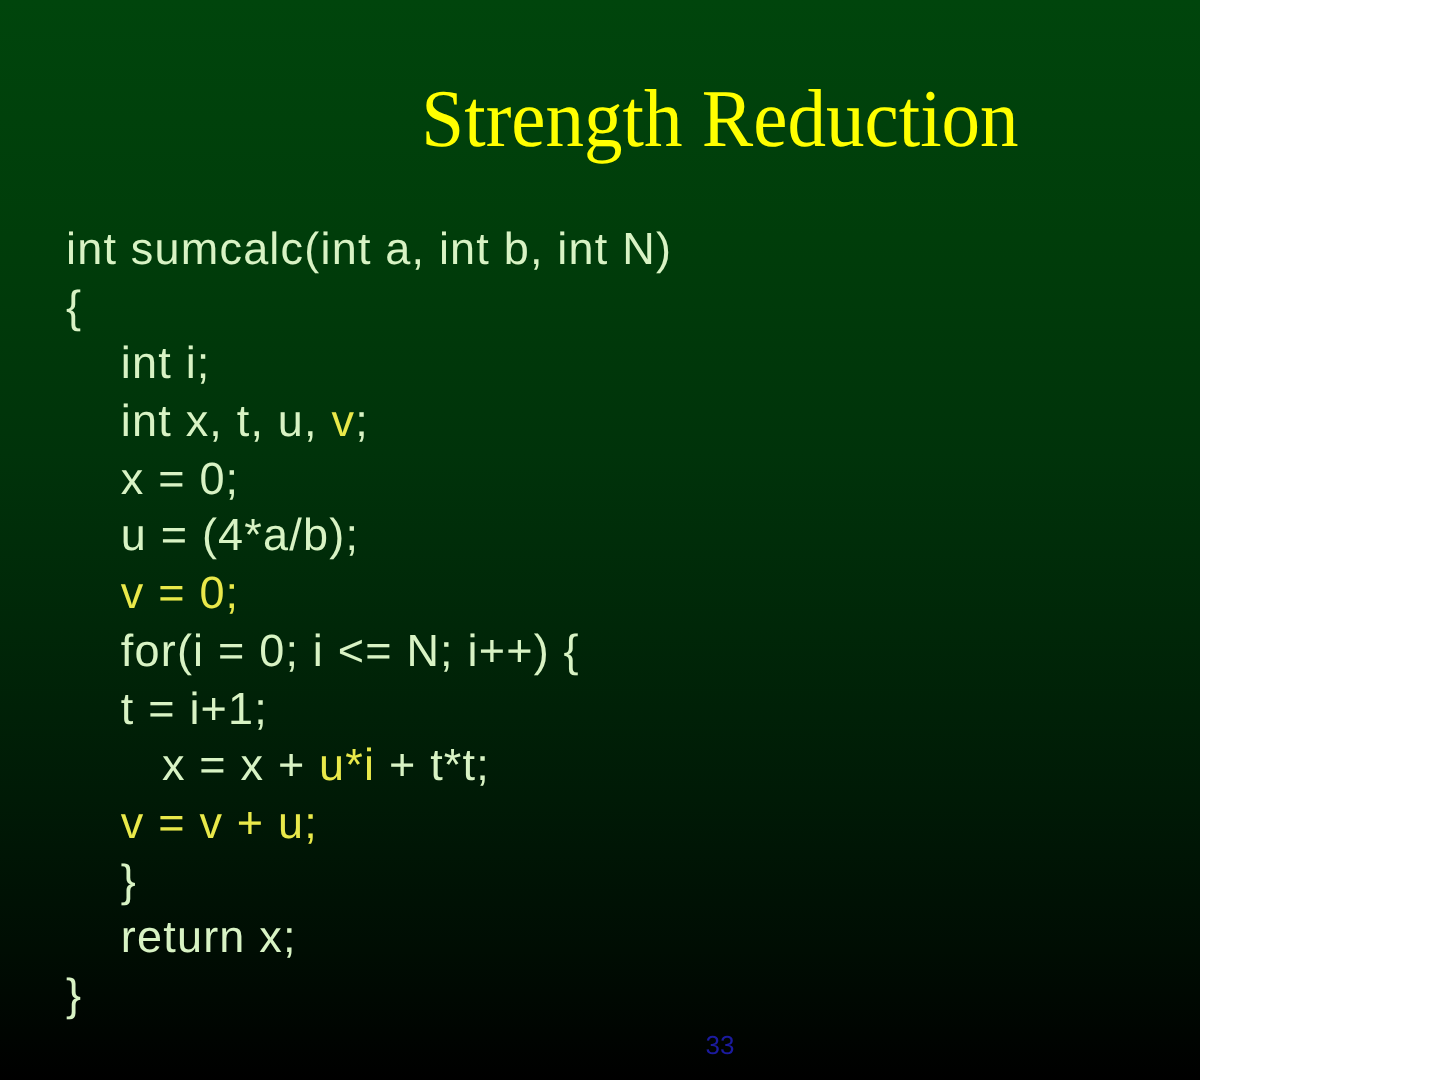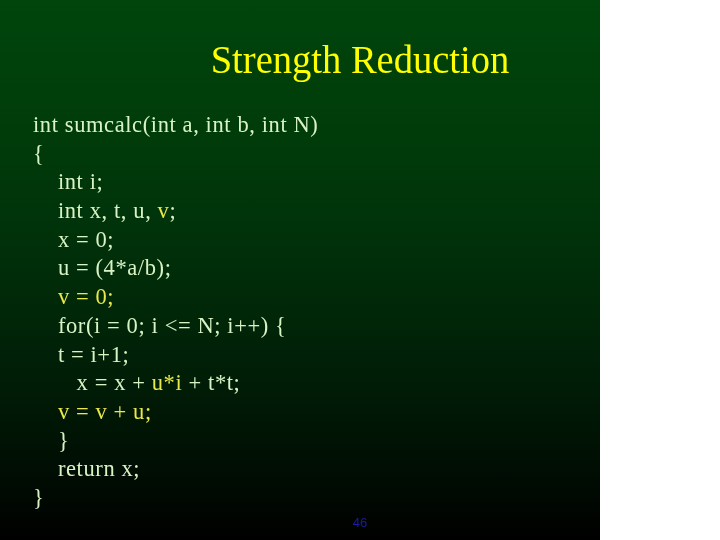--- a/index.html
+++ b/index.html
@@ -43,21 +43,21 @@
     transform: scaleX(0.94);
     transform-origin: 50% 50%;
     white-space: nowrap;
   }
 
   
   #code {
     position: absolute;
     left: 33px;
     top: 111px;
-    font-family: Liberation Serif, serif;
+    font-family: Liberation Sans, sans-serif;
     font-size: 22.5px;
     line-height: 28.7px;
     color: #d8f3c4;
     white-space: pre;
     letter-spacing: 0.6px;
   }
   .code-line {
     white-space: pre;
     height: 28.7px;
   }
@@ -80,15 +80,15 @@
 </style>
 </head>
 <body>
 
 <div id="slide" style="background: linear-gradient(rgb(0, 69, 12) 0%, rgb(0, 61, 10) 22%, rgb(0, 51, 10) 42%, rgb(0, 39, 8) 58%, rgb(0, 26, 6) 74%, rgb(0, 13, 3) 88%, rgb(0, 0, 0) 100%);">
 
   <div id="title" style="color: rgb(255, 255, 0);">Strength Reduction</div>
 
   <div id="code" style="color: rgb(216, 243, 196);"><div class="code-line"><span class="">int sumcalc(int a, int b, int N)</span></div><div class="code-line"><span class="">{</span></div><div class="code-line"><span>    </span><span class="">int i;</span></div><div class="code-line"><span>    </span><span class="">int x, t, u, </span><span class="hl" style="color: rgb(233, 233, 74);">v</span><span class="">;</span></div><div class="code-line"><span>    </span><span class="">x = 0;</span></div><div class="code-line"><span>    </span><span class="">u = (4*a/b);</span></div><div class="code-line"><span>    </span><span class="hl" style="color: rgb(233, 233, 74);">v = 0;</span></div><div class="code-line"><span>    </span><span class="">for(i = 0; i &lt;= N; i++) {</span></div><div class="code-line"><span>   </span><span class=""> t = i+1;</span></div><div class="code-line"><span>      </span><span class=""> x = x + </span><span class="hl" style="color: rgb(233, 233, 74);">u*i</span><span class=""> + t*t;</span></div><div class="code-line"><span>   </span><span class="hl" style="color: rgb(233, 233, 74);"> v = v + u;</span></div><div class="code-line"><span>    </span><span class="">}</span></div><div class="code-line"><span>    </span><span class="">return x;</span></div><div class="code-line"><span class="">}</span></div></div>
 
-  <div id="page-number" style="color: rgb(27, 27, 158);">46</div>
+  <div id="page-number" style="color: rgb(27, 27, 158);">33</div>
 
 </div>
 
 </body></html>

